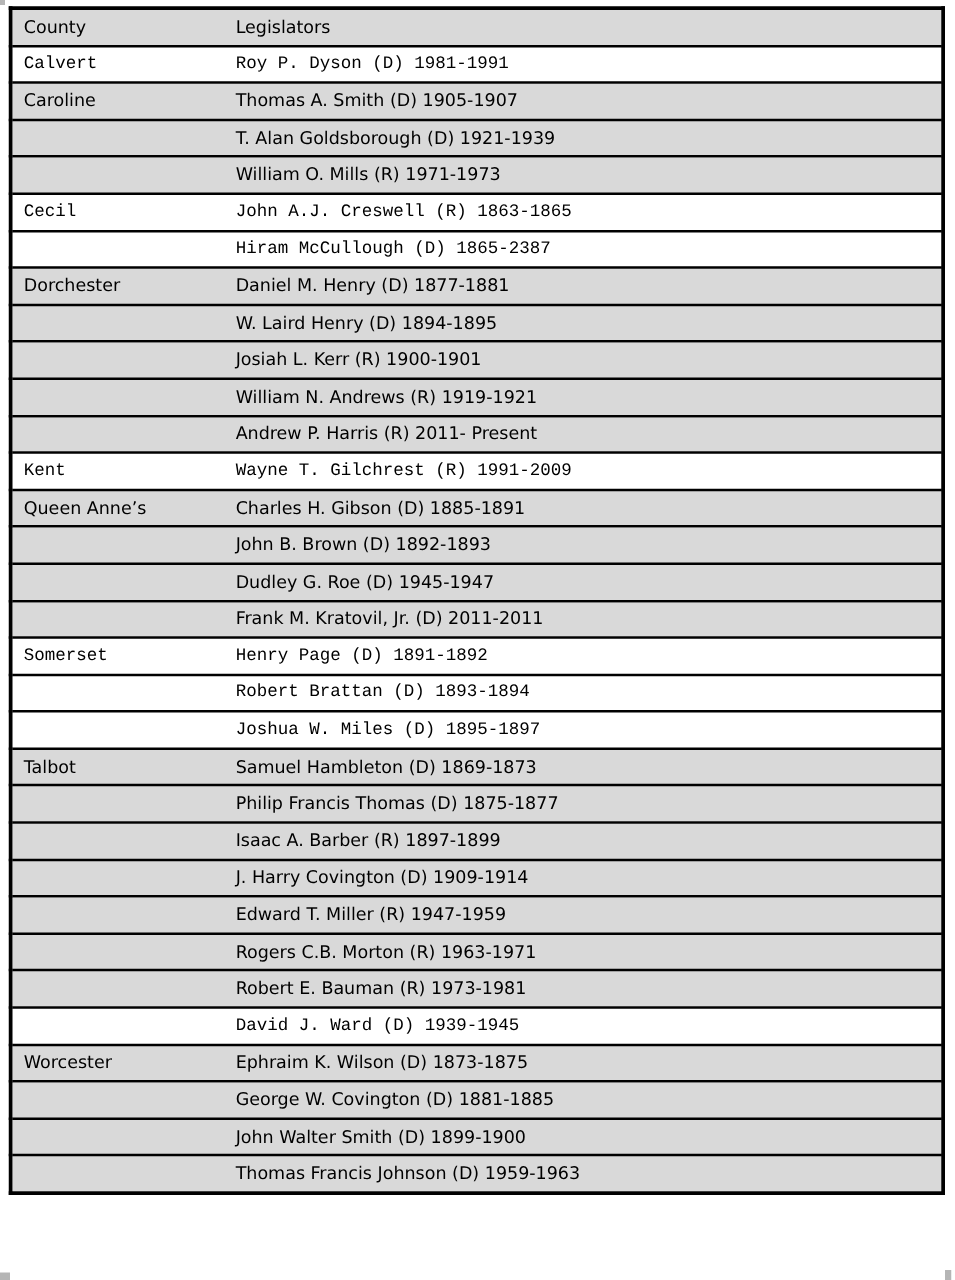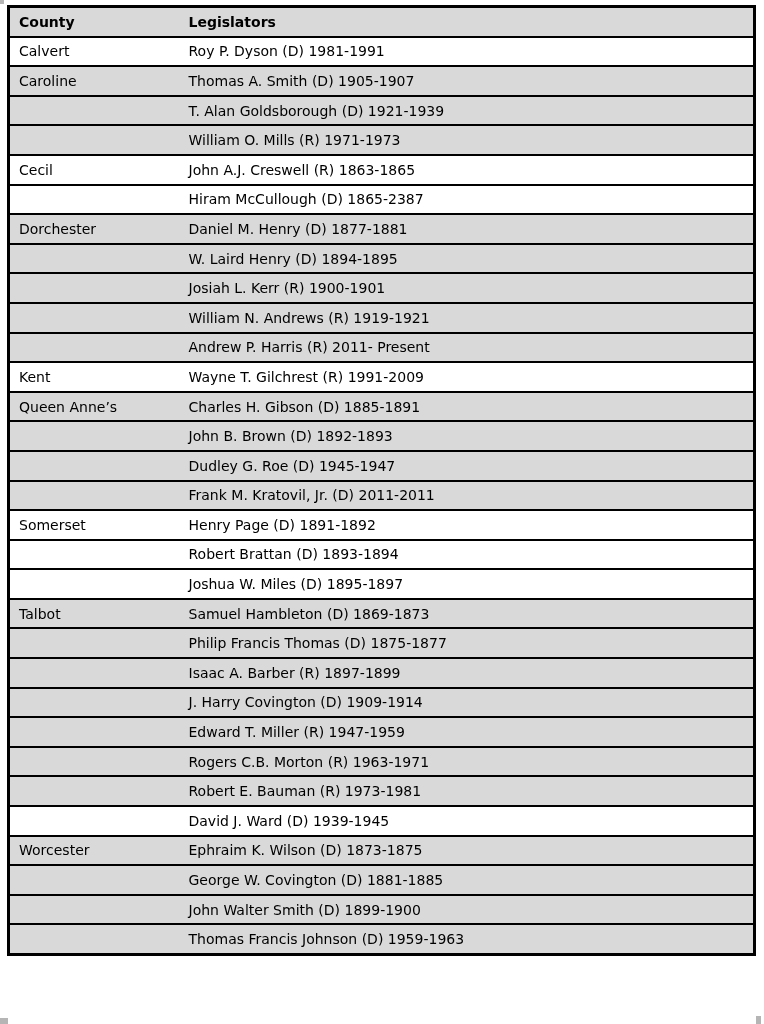--- a/index.html
+++ b/index.html
@@ -33,24 +33,24 @@
     padding: 0 4px 0 9px;
     font-size: 14px;
     color: var(--text-color, #000);
     text-align: left;
     vertical-align: middle;
     white-space: nowrap;
     overflow: hidden;
   }
   table.leg-table thead th {
     background: var(--header-bg, #d9d9d9);
-    font-weight: bold;
+    font-weight: normal;
   }
   tr.row-shaded td { background: var(--shade-bg, #d9d9d9); }
-  tr.row-plain  td { background: var(--plain-bg, #ffffff); }
+  tr.row-plain  td { background: var(--plain-bg, #ffffff); font-family: Liberation Mono, monospace; }
   col.col-county { width: 171px; }
 
   .corner-artifact {
     position: absolute;
     background: #b5b5b5;
   }
   .corner-artifact.tl { left: 0; top: 0; width: 4px; height: 4px; }
   .corner-artifact.bl { left: 0; top: 1018px; width: 8px; height: 6px; }
   .corner-artifact.br { left: 756px; top: 1016px; width: 5px; height: 8px; }
 </style>

